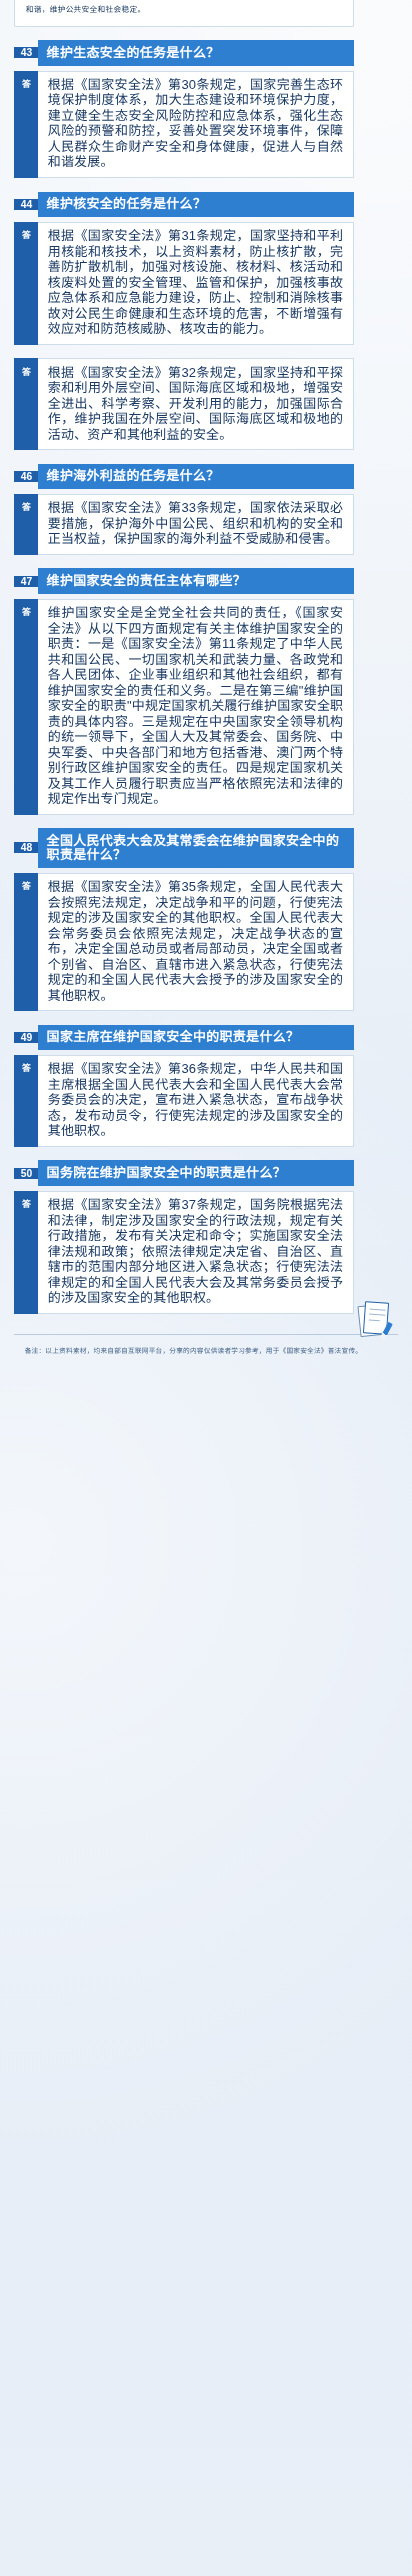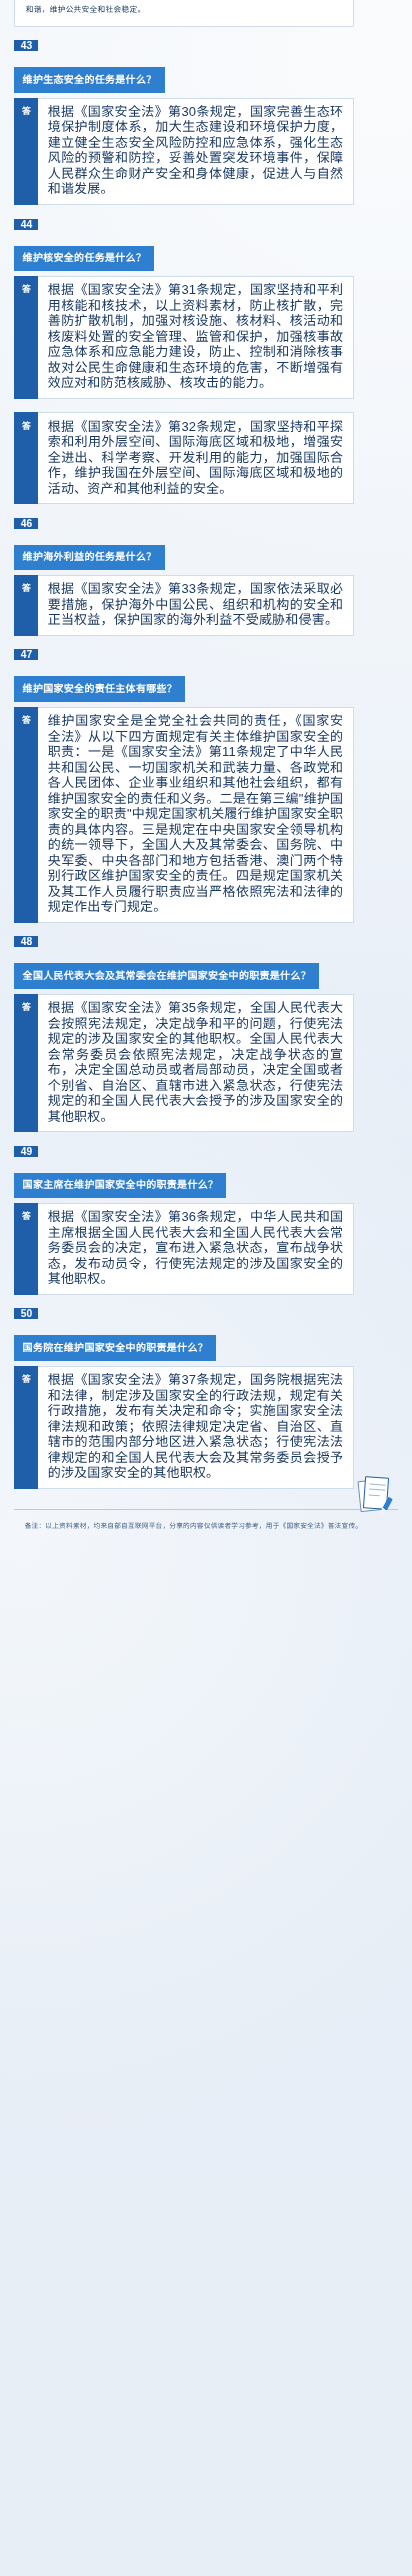--- a/index.html
+++ b/index.html
@@ -51,48 +51,46 @@
   }
   .top-fragment p { margin: 0; padding-top: 2.1px; }
 
   .qa-block {
     margin-bottom: 13.4px;
   }
 
   
   .q-row {
     display: flex;
-    align-items: flex-start;
+    align-items: center;
     width: 100%;
-    flex-direction: column;
   }
   .q-num {
     width: 24px;
     min-width: 24px;
     background: #1f5fa9;
     color: #ffffff;
     font-size: 10.3px;
     font-weight: bold;
     display: flex;
     align-items: center;
     justify-content: center;
     letter-spacing: 0;
   }
   .q-text {
     flex: 1;
     background: #2f7fd0;
     color: #ffffff;
-    font-size: 10px;
+    font-size: 13px;
     font-weight: bold;
     line-height: 14px;
     padding: 5.7px 8.2px;
     letter-spacing: 0.3px;
     display: flex;
     align-items: center;
-    margin-top: 16px;
   }
 
   
   .a-row {
     display: flex;
     align-items: stretch;
     width: 100%;
     margin-top: 5.2px;
   }
   .a-label {

